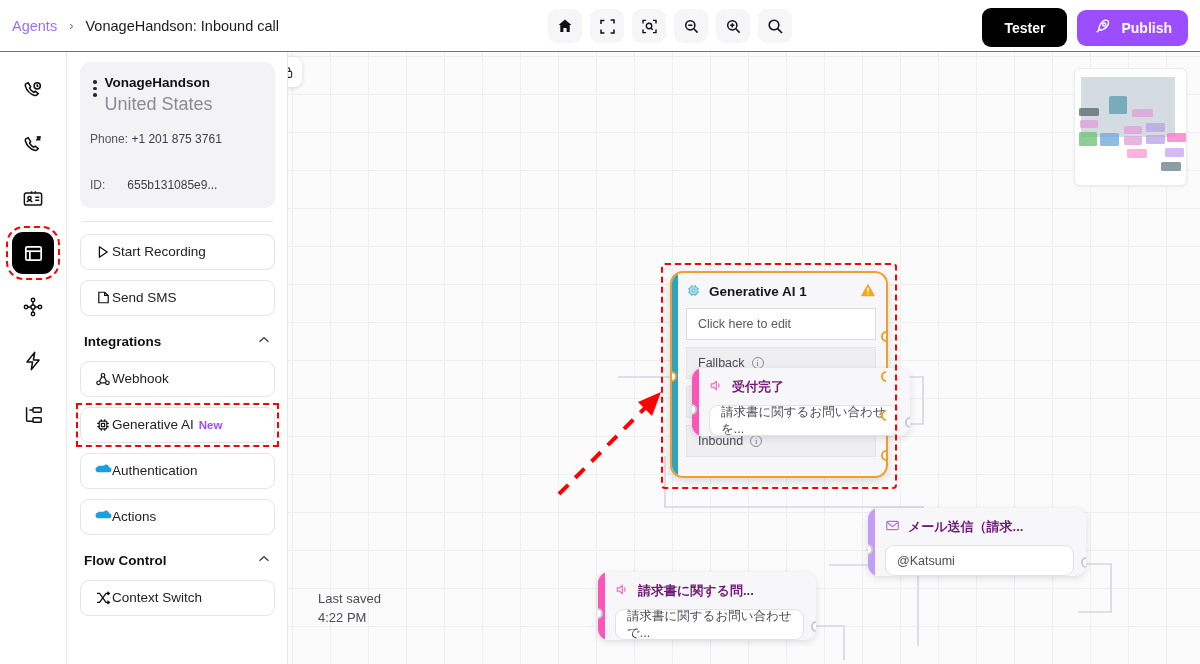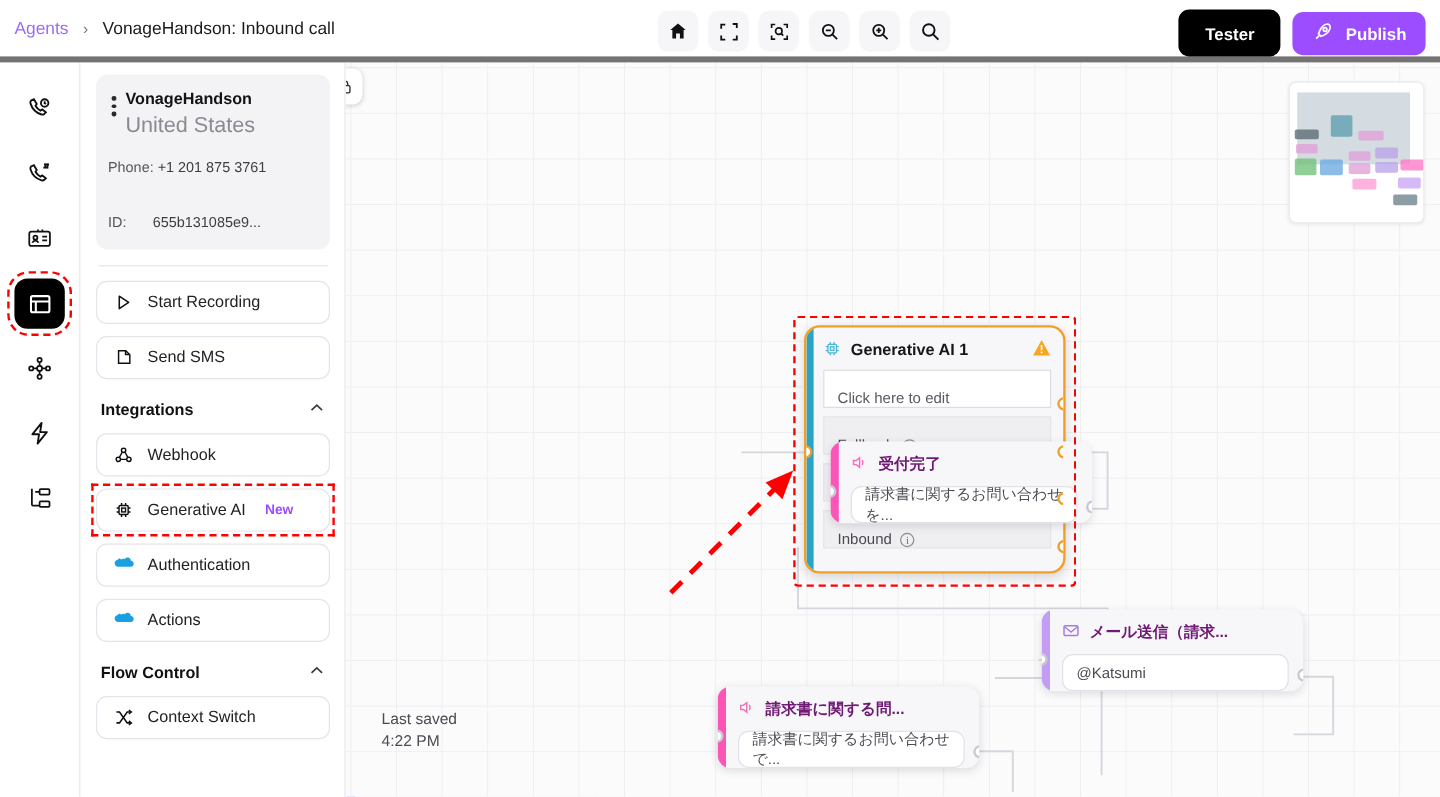--- a/index.html
+++ b/index.html
@@ -9,21 +9,21 @@
     overflow: hidden;
     font-family: "Liberation Sans", "DejaVu Sans", sans-serif;
     background: #ffffff;
     color: #1b1b1b;
   }
   #app { position: relative; width: 1200px; height: 664px; overflow: hidden; }
 
   
   .topbar {
     position: absolute; left: 0; top: 0; width: 1200px; height: 52px;
-    background: #ffffff; border-bottom: 5px solid #737373;
+    background: #ffffff; border-bottom: 1px solid #737373;
     display: flex; align-items: center; z-index: 40;
   }
   .breadcrumb { display: flex; align-items: center; gap: 12px; padding-left: 12px; }
   .bc-link { color: #9b6df5; font-size: 14.5px; cursor: pointer; }
   .bc-sep { color: #7a7a85; font-size: 13px; }
   .bc-current { color: #1b1b1b; font-size: 14.5px; }
 
   .toolbar { position: absolute; left: 548px; top: 9px; display: flex; gap: 8px; }
   .tool-btn {
     width: 34px; height: 34px; border-radius: 9px; background: #f6f6f8;
@@ -82,21 +82,21 @@
   .c-country { font-size: 18px; color: #8a8a93; line-height: 1.35; }
   .c-row { font-size: 12px; color: #3d3d44; margin-top: 15px; }
   .c-row .lbl { color: #55555d; }
   .c-row.id-row { display: flex; gap: 22px; margin-top: 32px; }
 
   .divider { height: 1px; background: #e6e6ea; margin: 13px 2px 12px 2px; }
 
   .list-btn {
     background: #fff; border: 1px solid #e4e4ea; border-radius: 9px;
     height: 36px; margin-bottom: 10px; display: flex; align-items: center;
-    gap: 11px; padding: 0 13px; font-size: 13.5px; color: #222; cursor: pointer;
+    padding: 0 13px; font-size: 13.5px; color: #222; cursor: pointer;
     position: relative;
   }
   .list-btn .ico { width: 18px; display: flex; align-items: center; justify-content: center; }
   .badge-new { color: #9b4dff; font-size: 11.5px; font-weight: bold; margin-left: 5px; }
 
   .sect-head {
     display: flex; align-items: center; justify-content: space-between;
     font-size: 13.5px; font-weight: bold; color: #111;
     margin: 17px 4px 11px 4px; cursor: pointer;
   }
@@ -151,21 +151,21 @@
   .gen-node {
     position: absolute; left: 382px; top: 219px; width: 218px; height: 207px;
     background: #f7f7f9; border: 2px solid #f0a02a; border-radius: 13px;
     box-shadow: 0 3px 10px rgba(20,20,40,.16); overflow: hidden;
   }
   .gen-accent { position: absolute; left: 0; top: 0; bottom: 0; width: 6px; background: #2aa4c4; }
   .gen-inner { padding: 9px 10px 9px 14px; }
   .gen-title { display: flex; align-items: center; gap: 8px; font-size: 13.5px; font-weight: bold; color: #17171a; }
   .gen-warn { margin-left: auto; }
   .gen-row {
-    margin-top: 7px; border-radius: 0; height: 32px; display: flex; align-items: flex-end;
+    margin-top: 7px; border-radius: 0; height: 32px; display: flex; align-items: center;
     padding: 0 11px; font-size: 12.5px; color: #494951; position: relative;
   }
   .gen-row.first { background: #fff; border: 1px solid #dcdce2; color: #5a5a62; }
   .gen-row.opt { background: #efeff2; border: 1px solid #e4e4e9; }
   .oport {
     position: absolute; width: 11px; height: 11px; border-radius: 50%;
     background: #fff; border: 2.5px solid #f0a02a; z-index: 5;
   }
   .hl-node {
     position: absolute; left: 373px; top: 211px; width: 236px; height: 226px;

